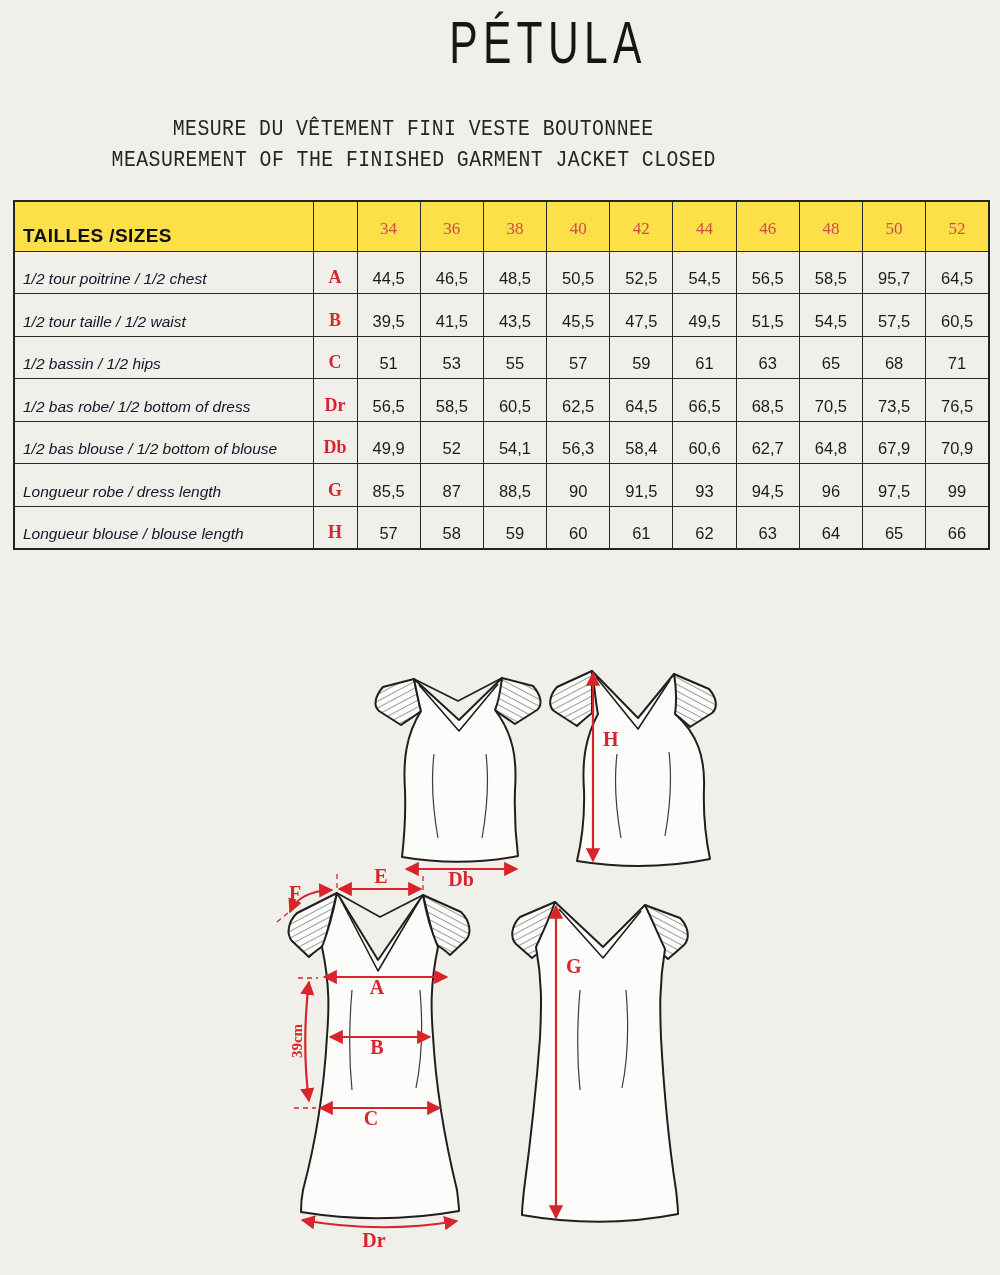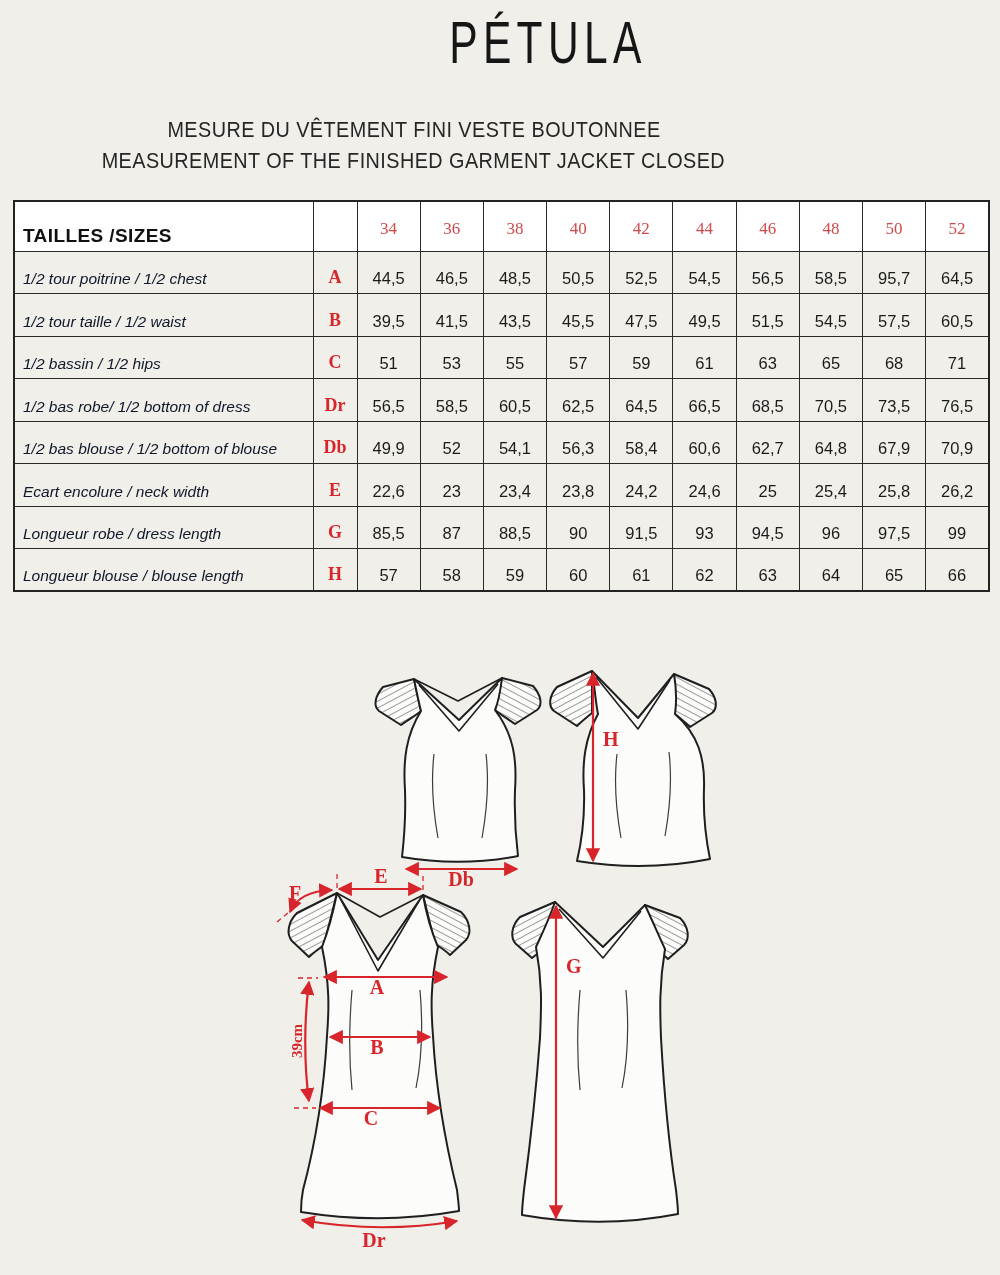--- a/index.html
+++ b/index.html
@@ -8,34 +8,34 @@
     background:#f0efe9;
     font-family:"Liberation Sans",sans-serif;
     color:#1f1f1f;overflow:hidden;
   }
   
   .title-wrap{position:absolute;top:8px;left:0;width:1000px;text-align:center;margin-left:48px;}
   .brand-title{
     display:inline-block;font-size:56px;font-weight:400;letter-spacing:7px;
     transform:scale(0.76,1.05);transform-origin:center top;color:#161616;
   }
-  .subtitle-wrap{position:absolute;left:0;width:827px;text-align:center;color:#262626;}
+  .subtitle-wrap{position:absolute;left:0;width:827px;text-align:center;color:#262626;font-family:Liberation Mono, monospace;}
   .subtitle{display:inline-block;font-size:22px;letter-spacing:.5px;transform:scaleX(.9);transform-origin:center;}
   .sub-fr{top:117px;}
   .sub-en{top:148px;}
   
   table.sizes{
     position:absolute;left:13px;top:200px;width:975px;
     border-collapse:collapse;table-layout:fixed;
     border:2.5px solid #232323;
   }
   table.sizes th,table.sizes td{
     border:1.5px solid #2a2a2a;vertical-align:bottom;overflow:hidden;white-space:nowrap;
   }
-  table.sizes thead tr{height:50px;background:#ffffff;}
+  table.sizes thead tr{height:50px;background:#fde047;}
   table.sizes tbody tr{height:42.5px;}
   th.corner{
     text-align:left;padding:0 0 4px 8px;font-size:19px;font-weight:bold;
     letter-spacing:.4px;color:#111;
   }
   th.size-h{
     text-align:center;padding-bottom:12px;font-size:17px;font-weight:400;
     color:#d04a4c;font-family:"Liberation Serif",serif;
   }
   td.lbl{
@@ -168,34 +168,20 @@
         <td class="val">54,1</td>
         <td class="val">56,3</td>
         <td class="val">58,4</td>
         <td class="val">60,6</td>
         <td class="val">62,7</td>
         <td class="val">64,8</td>
         <td class="val">67,9</td>
         <td class="val">70,9</td>
       </tr>
       <tr>
-        <td class="lbl">Ecart encolure / neck width</td>
-        <td class="ltr">E</td>
-        <td class="val">22,6</td>
-        <td class="val">23</td>
-        <td class="val">23,4</td>
-        <td class="val">23,8</td>
-        <td class="val">24,2</td>
-        <td class="val">24,6</td>
-        <td class="val">25</td>
-        <td class="val">25,4</td>
-        <td class="val">25,8</td>
-        <td class="val">26,2</td>
-      </tr>
-      <tr>
         <td class="lbl">Longueur robe / dress length</td>
         <td class="ltr">G</td>
         <td class="val">85,5</td>
         <td class="val">87</td>
         <td class="val">88,5</td>
         <td class="val">90</td>
         <td class="val">91,5</td>
         <td class="val">93</td>
         <td class="val">94,5</td>
         <td class="val">96</td>

